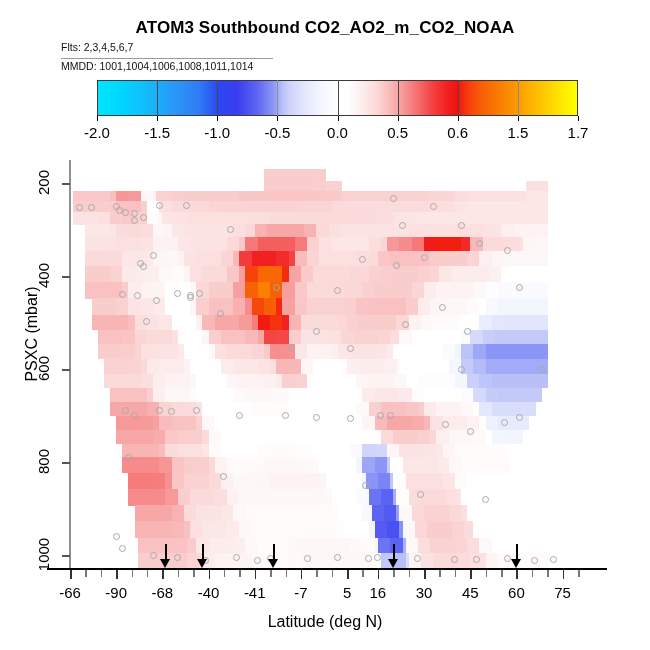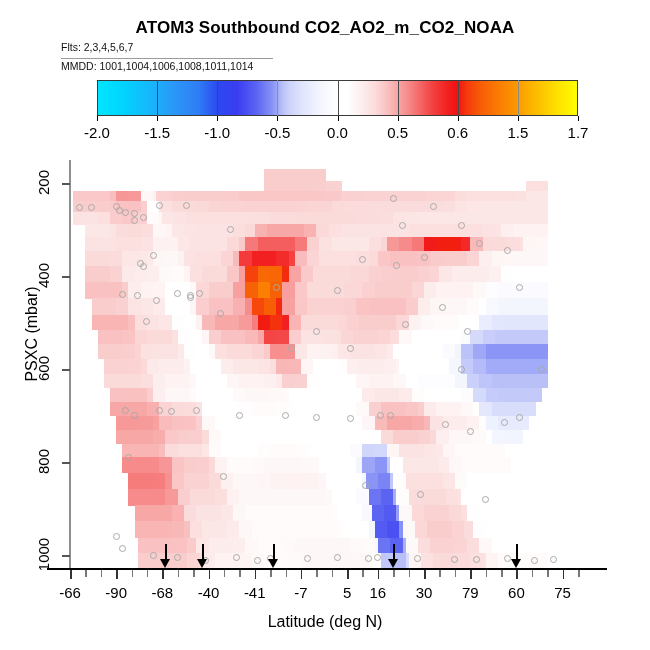--- a/index.html
+++ b/index.html
@@ -1423,21 +1423,21 @@
     <div class="x-tick-minor" style="left: 578px;"></div>
     <div class="x-ticklabel" style="left: 70px;">-66</div>
     <div class="x-ticklabel" style="left: 116.182px;">-90</div>
     <div class="x-ticklabel" style="left: 162.364px;">-68</div>
     <div class="x-ticklabel" style="left: 208.545px;">-40</div>
     <div class="x-ticklabel" style="left: 254.727px;">-41</div>
     <div class="x-ticklabel" style="left: 300.909px;">-7</div>
     <div class="x-ticklabel" style="left: 347.091px;">5</div>
     <div class="x-ticklabel" style="left: 377.879px;">16</div>
     <div class="x-ticklabel" style="left: 424.061px;">30</div>
-    <div class="x-ticklabel" style="left: 470.242px;">79</div>
+    <div class="x-ticklabel" style="left: 470.242px;">45</div>
     <div class="x-ticklabel" style="left: 516.424px;">60</div>
     <div class="x-ticklabel" style="left: 562.606px;">75</div>
   </div>
 <div id="x-axis-title">Latitude (deg N)</div>
 
 <div id="arrows-layer">
     <div class="arrow" style="left: 159.942px; top: 544px;">
       <div class="shaft"></div>
       <div class="head"></div>
     </div>

